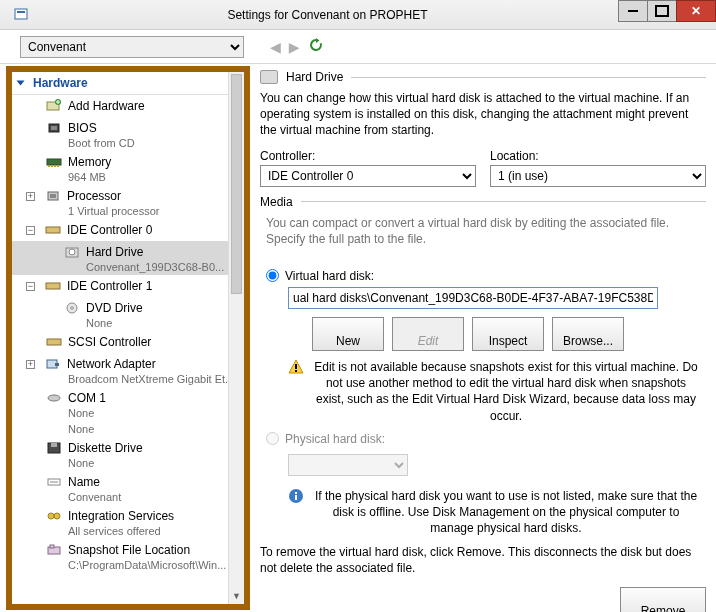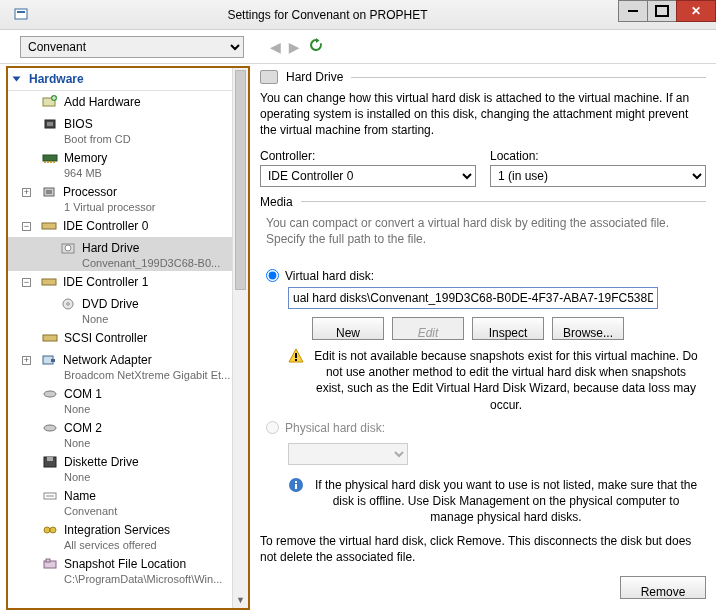--- a/index.html
+++ b/index.html
@@ -18,21 +18,21 @@
 
 
 .toolbar { height: 34px; display:flex; align-items:center; padding: 4px 8px 4px 20px; border-bottom:1px solid #d8d8d8;}
 .toolbar select { width: 224px; height: 22px; border:1px solid #a0a0a0; padding:1px 3px;}
 .nav-arrows { margin-left: 26px; display:flex; gap:8px; align-items:center;}
 .nav-arrows .arrow { color:#b0b0b0; font-size:14px;}
 .nav-arrows .refresh svg{width:16px;height:16px;}
 
 
 .main { display:flex; height: calc(612px - 30px - 34px); }
-.left { width: 244px; border:2px solid #a16207; margin:2px 4px 2px 6px; overflow-y:auto; background:#fff; position:relative;}
+.left { width: 244px; border:6px solid #a16207; margin:2px 4px 2px 6px; overflow-y:auto; background:#fff; position:relative;}
 .right { flex:1; padding:6px 10px 4px 6px; overflow-y:auto;}
 
 
 .section-head { color:#1a4fa0; font-weight:bold; padding:4px 6px 4px 18px; display:flex; align-items:center; gap:6px; border-bottom:1px solid #e0e0e0;}
 .section-head::before{content:"";width:0;height:0;border-left:5px solid #1a4fa0;border-top:4px solid transparent;border-bottom:4px solid transparent; transform:rotate(90deg); margin-left:-12px; margin-right:4px;}
 .tree-item { padding:2px 4px 2px 34px; display:flex; flex-direction:column;}
 .tree-item.indent { padding-left:52px;}
 .tree-row { display:flex; align-items:center; gap:6px; min-height:18px;}
 .tree-row .exp { width:9px; height:9px; border:1px solid #888; display:inline-flex;align-items:center;justify-content:center;font-size:9px;line-height:1;color:#555; margin-left:-20px; margin-right:4px;}
 .tree-row .ticon { width:16px; height:14px; display:inline-flex;align-items:center;justify-content:center;}
@@ -55,21 +55,21 @@
 .col label{color:#000;}
 select.field { height:22px; border:1px solid #8a8a8a; padding:1px 3px; background:#fff;}
 .r-head.sub { margin-top:4px;}
 
 .group { margin:2px 6px 8px 6px; }
 .group .gdesc{ color:#737373; margin:4px 0 22px 0; line-height:1.35;}
 .radio-row{display:flex;align-items:center;gap:6px;margin:4px 0;}
 .radio-row input[type=radio]{margin:0;}
 .path-input{width:370px;height:22px;border:1px solid #6a8acb;padding:2px 4px;margin-left:22px;}
 .btn-row{display:flex;gap:8px;margin:8px 0 8px 46px;}
-button.btn{height:23px;min-width:72px;border:1px solid #8a8a8a;background:linear-gradient(#fdfdfd,#e6e6e6);padding:8px 10px;cursor:pointer;}
+button.btn{height:23px;min-width:72px;border:1px solid #8a8a8a;background:linear-gradient(#fdfdfd,#e6e6e6);padding:16px 10px;cursor:pointer;}
 button.btn:disabled{color:#9a9a9a;background:#efefef;cursor:default;font-style:italic;}
 
 .warn{display:flex;gap:8px;margin:6px 0 8px 22px;}
 .warn .wicon svg,.info .iicon svg{width:16px;height:16px;flex-shrink:0;}
 .warn .wtext,.info .itext{line-height:1.35;text-align:center;}
 .info{display:flex;gap:8px;margin:6px 0 8px 22px;}
 .phys-select{width:120px;height:22px;border:1px solid #b8b8b8;margin:4px 0 6px 22px;color:#888;}
 .remove-row{display:flex;justify-content:flex-end;margin-top:6px;}
 .disabled-text{color:#8a8a8a;}
 </style>
@@ -239,28 +239,20 @@
           <span class="ticon">
             <svg viewBox="0 0 16 14">
               <ellipse cx="8" cy="7" rx="6" ry="3" fill="#ccc" stroke="#777"></ellipse>
             </svg>
           </span>
           <span class="lbl">COM 1</span>
         </div>
       <div class="tree-sub">None</div>
     </div>
     <div class="tree-item">
-      <div class="tree-row">
-          <span class="ticon">
-            <svg viewBox="0 0 16 14">
-              <ellipse cx="8" cy="7" rx="6" ry="3" fill="#ccc" stroke="#777"></ellipse>
-            </svg>
-          </span>
-          <span class="lbl">COM 2</span>
-        </div>
       <div class="tree-sub">None</div>
     </div>
     <div class="tree-item">
       <div class="tree-row">
           <span class="ticon">
             <svg viewBox="0 0 16 14">
               <rect x="2" y="2" width="12" height="10" fill="#4a4a4a" stroke="#222"></rect>
               <rect x="5" y="2" width="6" height="4" fill="#aaa"></rect>
             </svg>
           </span>

